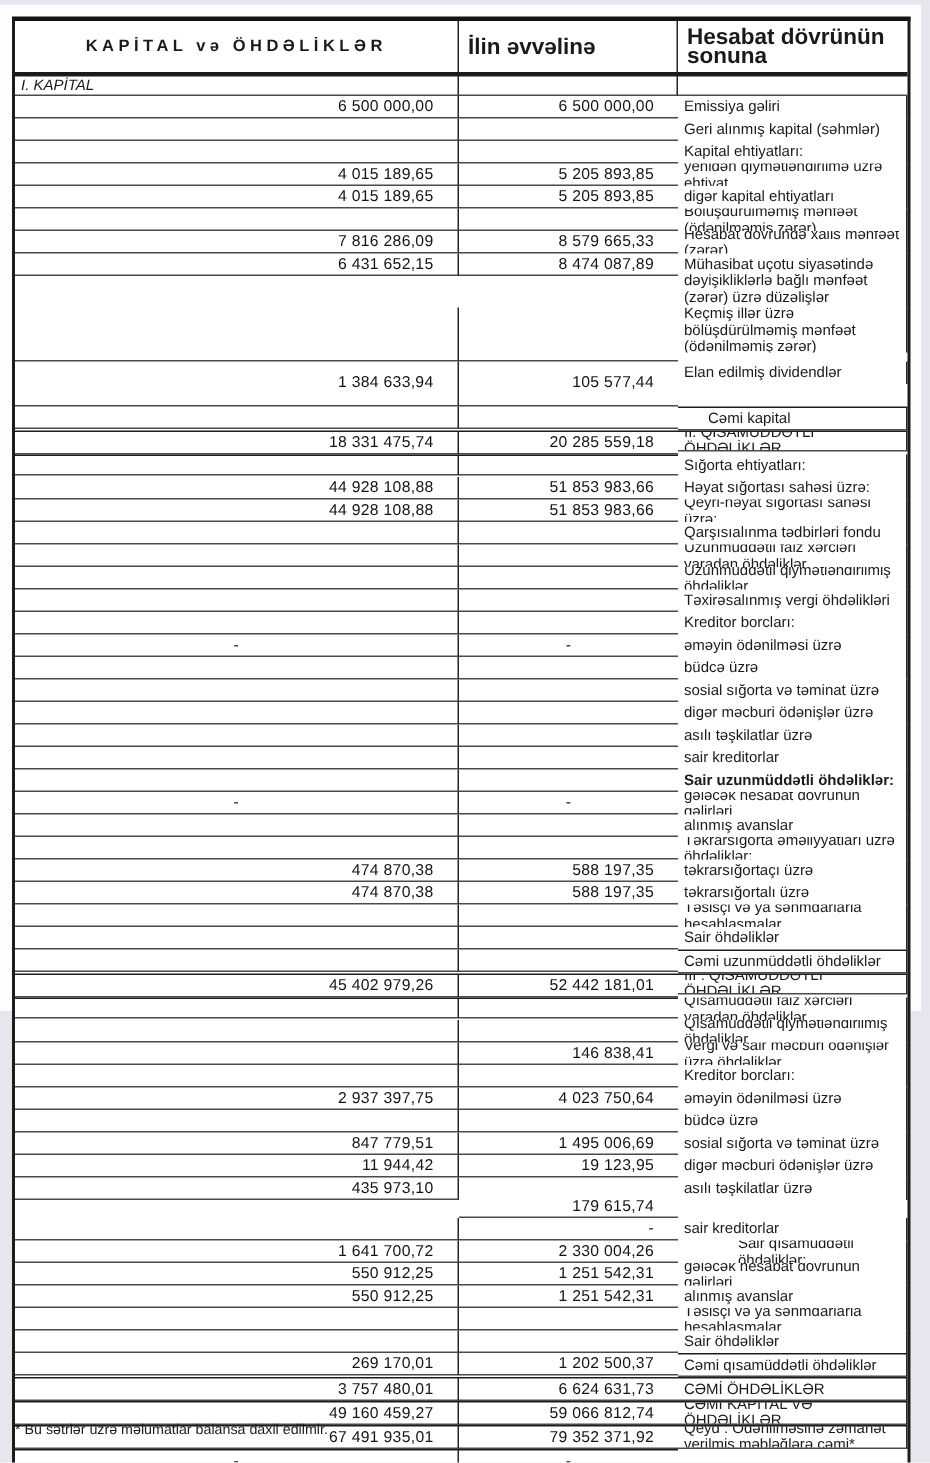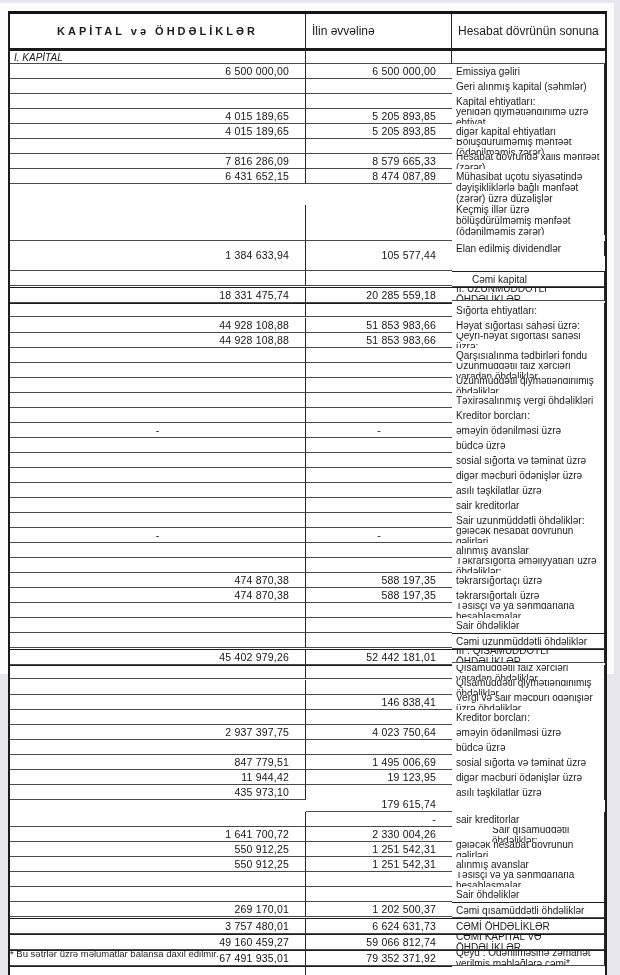--- a/index.html
+++ b/index.html
@@ -28,21 +28,21 @@
     display:flex;align-items:center;box-sizing:border-box;
     overflow:hidden;line-height:11px;
   }
   
   .hdr{height:36px;border-bottom:2px solid #1a1a1a;}
   .hdr.lblh{
     justify-content:center;font-weight:bold;font-size:11px;
     letter-spacing:3px;border-right:1.6px solid #262626;
   }
   .hdr.colh{
-    font-weight:normal;font-size:12px;padding-left:6px;line-height:13px;
+    font-weight:bold;font-size:15px;padding-left:6px;line-height:13px;
   }
   .hdr.colh.mid{border-right:1.6px solid #262626;}
   
   .lbl{
     border-right:1.6px solid #262626;
     font-size:10px;padding-left:4px;padding-right:2px;
   }
   .val{
     justify-content:flex-end;padding-right:16px;
     font-size:10.5px;letter-spacing:.2px;color:#141414;
@@ -99,21 +99,21 @@
       <div class="c val v2 t-tall" style="height: 36px;"></div>
       <div class="c lbl t-tall2" style="height: 30px;">Keçmiş illər üzrə bölüşdürülməmiş mənfəət (ödənilməmiş zərər)</div>
       <div class="c val v1 t-tall2" style="height: 30px;">1 384 633,94</div>
       <div class="c val v2 t-tall2" style="height: 30px;">105 577,44</div>
       <div class="c lbl t-sub1" style="height: 15px;">Elan edilmiş dividendlər</div>
       <div class="c val v1 t-sub1" style="height: 15px;"></div>
       <div class="c val v2 t-sub1" style="height: 15px;"></div>
       <div class="c lbl frow t-total" style="height: 16px; padding-left: 20px;">Cəmi kapital</div>
       <div class="c val v1 frow t-total" style="height: 16px;">18 331 475,74</div>
       <div class="c val v2 frow t-total" style="height: 16px;">20 285 559,18</div>
-      <div class="c lbl frow t-section" style="height: 14px;">II. UZUNMÜDDƏTLİ ÖHDƏLİKLƏR</div>
+      <div class="c lbl frow t-section" style="height: 14px;">II. QISAMÜDDƏTLİ ÖHDƏLİKLƏR</div>
       <div class="c val v1 frow t-section" style="height: 14px;"></div>
       <div class="c val v2 frow t-section" style="height: 14px;"></div>
       <div class="c lbl t-main" style="height: 15px;">Sığorta ehtiyatları:</div>
       <div class="c val v1 t-main" style="height: 15px;">44 928 108,88</div>
       <div class="c val v2 t-main" style="height: 15px;">51 853 983,66</div>
       <div class="c lbl t-sub1" style="height: 15px;">Həyat sığortası sahəsi üzrə:</div>
       <div class="c val v1 t-sub1" style="height: 15px;">44 928 108,88</div>
       <div class="c val v2 t-sub1" style="height: 15px;">51 853 983,66</div>
       <div class="c lbl t-sub1" style="height: 15px;">Qeyri-həyat sığortası sahəsi üzrə:</div>
       <div class="c val v1 t-sub1" style="height: 15px;"></div>
@@ -144,21 +144,21 @@
       <div class="c val v2 t-sub2" style="height: 15px;"></div>
       <div class="c lbl t-sub2" style="height: 15px;">digər məcburi ödənişlər üzrə</div>
       <div class="c val v1 t-sub2" style="height: 15px;"></div>
       <div class="c val v2 t-sub2" style="height: 15px;"></div>
       <div class="c lbl t-sub2" style="height: 15px;">asılı təşkilatlar üzrə</div>
       <div class="c val v1 t-sub2" style="height: 15px;"></div>
       <div class="c val v2 t-sub2" style="height: 15px;"></div>
       <div class="c lbl t-sub2" style="height: 15px;">sair kreditorlar</div>
       <div class="c val v1 t-sub2" style="height: 15px;"></div>
       <div class="c val v2 t-sub2" style="height: 15px;"></div>
-      <div class="c lbl t-main" style="height: 15px;">Sair uzunmüddətli öhdəliklər:</div>
+      <div class="c lbl t-main" style="height: 15px; font-weight: bold;">Sair uzunmüddətli öhdəliklər:</div>
       <div class="c val v1 dashc t-main" style="height: 15px;">-</div>
       <div class="c val v2 dashc t-main" style="height: 15px;">-</div>
       <div class="c lbl t-sub2" style="height: 15px;">gələcək hesabat dövrünün gəlirləri</div>
       <div class="c val v1 t-sub2" style="height: 15px;"></div>
       <div class="c val v2 t-sub2" style="height: 15px;"></div>
       <div class="c lbl t-sub2" style="height: 15px;">alınmış avanslar</div>
       <div class="c val v1 t-sub2" style="height: 15px;"></div>
       <div class="c val v2 t-sub2" style="height: 15px;"></div>
       <div class="c lbl t-main" style="height: 15px;">Təkrarsığorta əməliyyatları üzrə öhdəliklər:</div>
       <div class="c val v1 t-main" style="height: 15px;">474 870,38</div>

